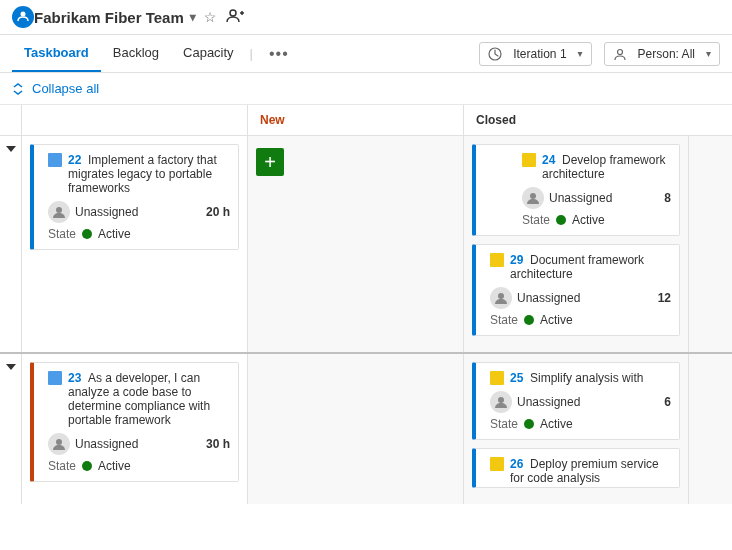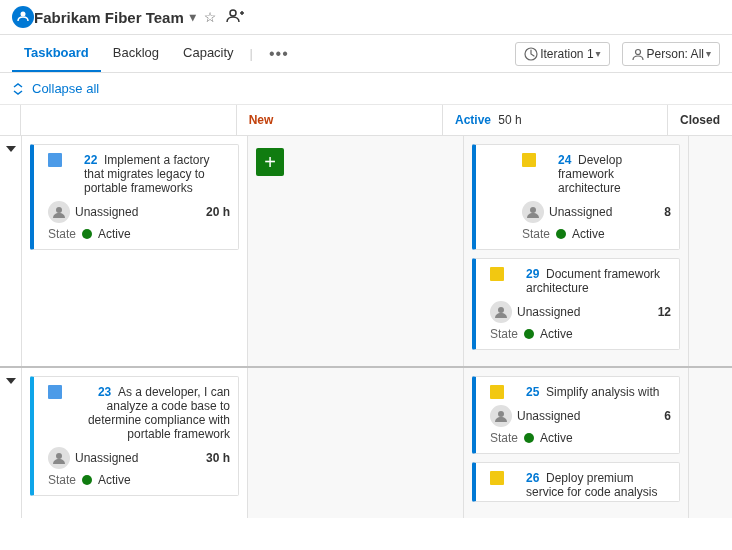--- a/index.html
+++ b/index.html
@@ -11,28 +11,28 @@
     .team-icon { width: 22px; height: 22px; background: #0078d4; border-radius: 50%; display: flex; align-items: center; justify-content: center; color: #fff; font-size: 10px; }
     .top-bar-actions { display: flex; align-items: center; gap: 10px; margin-left: 8px; }
     .icon-btn { cursor: pointer; color: #666; font-size: 14px; }
 
     
     .nav-bar { display: flex; align-items: center; padding: 0 12px; border-bottom: 1px solid #e0e0e0; background: #fff; }
     .nav-item { padding: 10px 12px; font-size: 13px; cursor: pointer; color: #333; text-decoration: none; border-bottom: 2px solid transparent; }
     .nav-item.active { color: #0078d4; border-bottom: 2px solid #0078d4; font-weight: 600; }
     .nav-dots { padding: 8px 12px; color: #666; cursor: pointer; font-size: 16px; letter-spacing: 1px; }
     .nav-right { margin-left: auto; display: flex; align-items: center; gap: 12px; }
-    .nav-pill { display: flex; align-items: center; gap: 2px; border: 1px solid #ccc; border-radius: 3px; padding: 4px 8px; cursor: pointer; font-size: 12px; color: #333; }
+    .nav-pill { display: flex; align-items: center; gap: 11px; border: 1px solid #ccc; border-radius: 3px; padding: 4px 8px; cursor: pointer; font-size: 12px; color: #333; }
     .nav-pill svg { width: 14px; height: 14px; }
     .board-toolbar { display: flex; align-items: center; padding: 8px 12px; gap: 8px; border-bottom: 1px solid #e8e8e8; }
     .collapse-btn { display: flex; align-items: center; gap: 4px; cursor: pointer; color: #0078d4; font-size: 13px; }
 
     
     .card { background: #fff; border: 1px solid #e0e0e0; border-radius: 2px; padding: 8px; margin-bottom: 8px; position: relative; }
-    .card-title-row { display: flex; align-items: flex-start; gap: 22px; margin-bottom: 6px; padding-left: 6px; }
+    .card-title-row { display: flex; align-items: flex-start; gap: 6px; margin-bottom: 6px; padding-left: 6px; }
     .card-meta { display: flex; align-items: center; justify-content: space-between; margin-top: 6px; padding-left: 6px; }
     .card-assignee { display: flex; align-items: center; gap: 5px; }
     .avatar { width: 22px; height: 22px; background: #e0e0e0; border-radius: 50%; display: flex; align-items: center; justify-content: center; }
     .assignee-name { font-size: 12px; color: #333; }
     .card-hours { font-size: 12px; font-weight: 600; color: #333; }
     .card-state { display: flex; align-items: center; gap: 6px; padding-left: 6px; margin-top: 4px; }
     .state-label { font-size: 12px; color: #666; }
     .state-dot { width: 10px; height: 10px; border-radius: 50%; background: #107c10; display: inline-block; }
     .state-text { font-size: 12px; color: #333; }
 
@@ -125,24 +125,20 @@
     <span>Collapse all</span>
   </div>
 </div>
 
 <div class="full-board">
 
   <div class="board-header-row">
     <div class="bh-toggle"></div>
     <div class="bh-backlog"></div>
     <div class="bh-new">New</div>
-    <div class="bh-active">
-      <span>Active</span>
-      <span style="font-weight:400; color:#333; margin-left:4px;">50 h</span>
-    </div>
     <div class="bh-closed">Closed</div>
   </div>
 
   <div class="board-content">
 
     <div class="swim-row">
       <div class="sr-toggle">
         <span class="triangle-down"></span>
       </div>
 
@@ -238,21 +234,21 @@
 
       <div class="sr-closed"></div>
     </div>
 
     <div class="swim-row" style="border-bottom: none; min-height: 150px;">
       <div class="sr-toggle">
         <span class="triangle-down"></span>
       </div>
 
       <div class="sr-backlog">
-        <div class="card" style="border-left: 4px solid #0ea5e9; text-align: right;">
+        <div class="card" style="border-left: 4px solid #c2410c;">
           <div class="card-title-row">
             <span class="card-type-icon-pbi" title="Product Backlog Item"></span>
             <span style="font-size:12px; color:#333;">
               <span style="color:#0078d4; font-weight:600;">23</span>
               &nbsp;<span>As a developer, I can analyze a code base to determine compliance with portable framework</span>
             </span>
           </div>
           <div class="card-meta">
             <div class="card-assignee">
               <div class="avatar">

